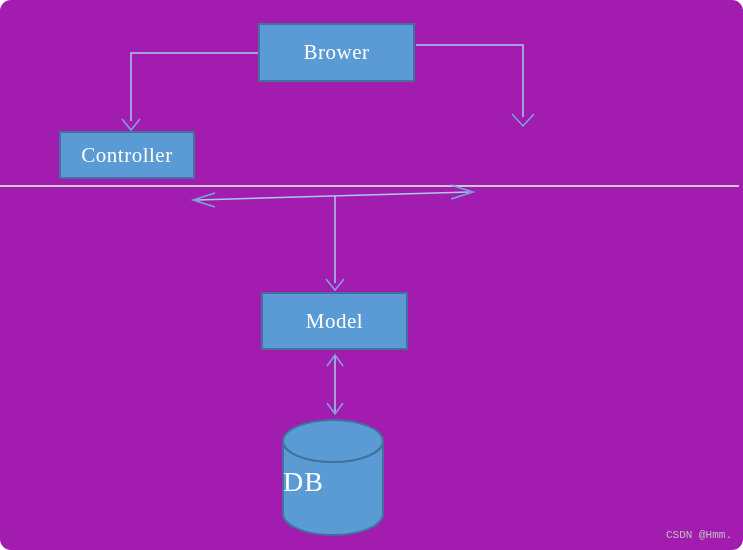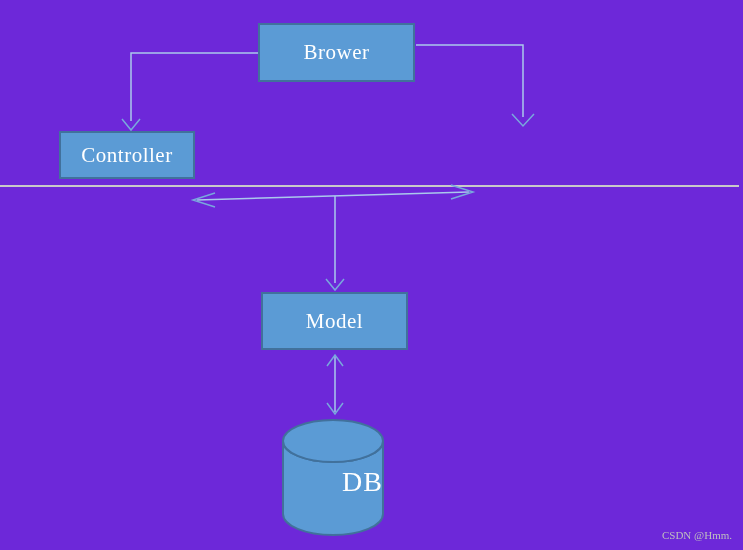--- a/index.html
+++ b/index.html
@@ -4,23 +4,24 @@
 <style>
   html, body {
     margin: 0;
     padding: 0;
     background: #ffffff;
   }
   .stage {
     position: relative;
     width: 743px;
     height: 550px;
-    background: #6d28d9;
+    background: #a21caf;
     overflow: hidden;
     font-family: "Liberation Serif", serif;
+    border-radius: 11px;
   }
   .layer {
     position: absolute;
     left: 0;
     top: 0;
   }
   .node {
     position: absolute;
     background: #5b9bd5;
     border: 2px solid #41719c;
@@ -34,30 +35,30 @@
   }
   .node-browser    { left: 258px; top: 23px;  width: 157px; height: 59px; }
   .node-controller { left: 59px;  top: 131px; width: 136px; height: 48px; }
   .node-view       { left: 472px; top: 126px; width: 143px; height: 54px; }
   .node-model      { left: 261px; top: 292px; width: 147px; height: 58px; }
   .db-label {
     position: absolute;
     left: 283px;
     top: 466px;
     width: 100px;
-    text-align: right;
+    text-align: left;
     color: #ffffff;
     font-size: 28px;
     letter-spacing: 1px;
   }
   .watermark {
     position: absolute;
     right: 11px;
     bottom: 9px;
-    font-family: Liberation Serif, serif;
+    font-family: Liberation Mono, monospace;
     font-size: 11px;
     color: #bfbfbf;
   }
 </style>
 </head>
 <body>
 
 <div class="stage">
 
   <svg class="layer" width="743" height="550" viewBox="0 0 743 550">

